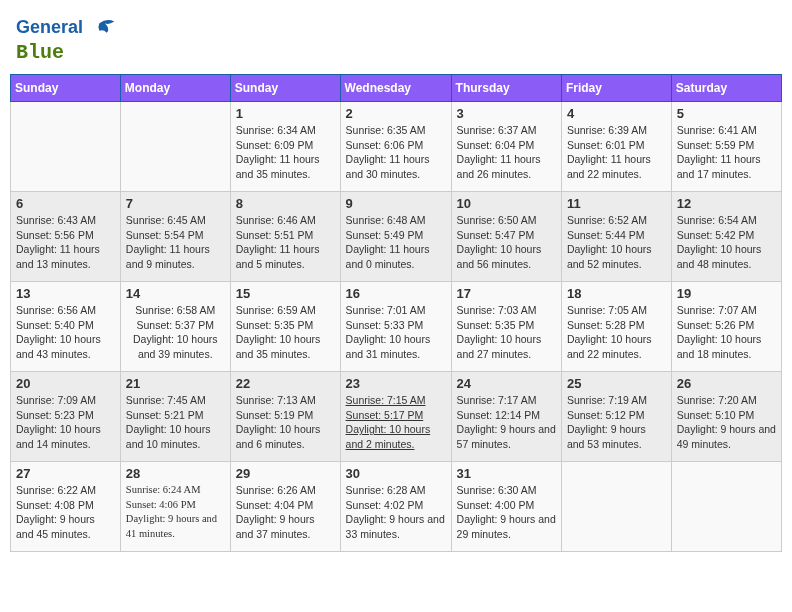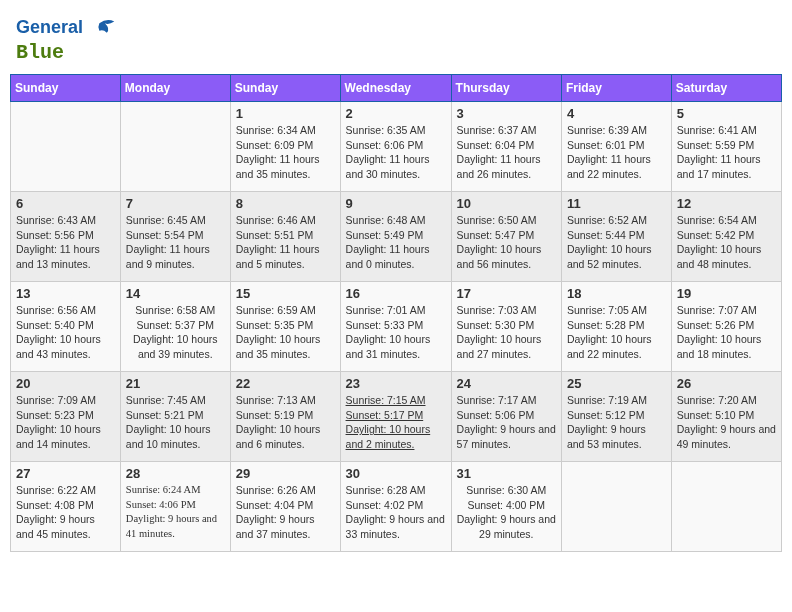--- a/index.html
+++ b/index.html
@@ -220,21 +220,21 @@
         </td>
         <td>
           <span class="day-number">16</span>
           <div class="day-info" style="white-space: pre-line;">Sunrise: 7:01 AM
 Sunset: 5:33 PM
 Daylight: 10 hours and 31 minutes.</div>
         </td>
         <td>
           <span class="day-number">17</span>
           <div class="day-info" style="white-space: pre-line;">Sunrise: 7:03 AM
-Sunset: 5:30 PM
+Sunset: 5:35 PM
 Daylight: 10 hours and 27 minutes.</div>
         </td>
         <td>
           <span class="day-number">18</span>
           <div class="day-info" style="white-space: pre-line;">Sunrise: 7:05 AM
 Sunset: 5:28 PM
 Daylight: 10 hours and 22 minutes.</div>
         </td>
         <td>
           <span class="day-number">19</span>
@@ -264,21 +264,21 @@
         </td>
         <td>
           <span class="day-number">23</span>
           <div class="day-info" style="white-space: pre-line; text-decoration: underline;">Sunrise: 7:15 AM
 Sunset: 5:17 PM
 Daylight: 10 hours and 2 minutes.</div>
         </td>
         <td>
           <span class="day-number">24</span>
           <div class="day-info" style="white-space: pre-line;">Sunrise: 7:17 AM
-Sunset: 5:06 PM
+Sunset: 12:14 PM
 Daylight: 9 hours and 57 minutes.</div>
         </td>
         <td>
           <span class="day-number">25</span>
           <div class="day-info" style="white-space: pre-line;">Sunrise: 7:19 AM
 Sunset: 5:12 PM
 Daylight: 9 hours and 53 minutes.</div>
         </td>
         <td>
           <span class="day-number">26</span>
@@ -307,21 +307,21 @@
 Daylight: 9 hours and 37 minutes.</div>
         </td>
         <td>
           <span class="day-number">30</span>
           <div class="day-info" style="white-space: pre-line;">Sunrise: 6:28 AM
 Sunset: 4:02 PM
 Daylight: 9 hours and 33 minutes.</div>
         </td>
         <td>
           <span class="day-number">31</span>
-          <div class="day-info" style="white-space: pre-line; text-align: center;">Sunrise: 6:30 AM
+          <div class="day-info" style="white-space: pre-line;">Sunrise: 6:30 AM
 Sunset: 4:00 PM
 Daylight: 9 hours and 29 minutes.</div>
         </td>
         <td></td>
         <td></td>
       </tr>
     </tbody>
 </table>
 
 </body></html>

